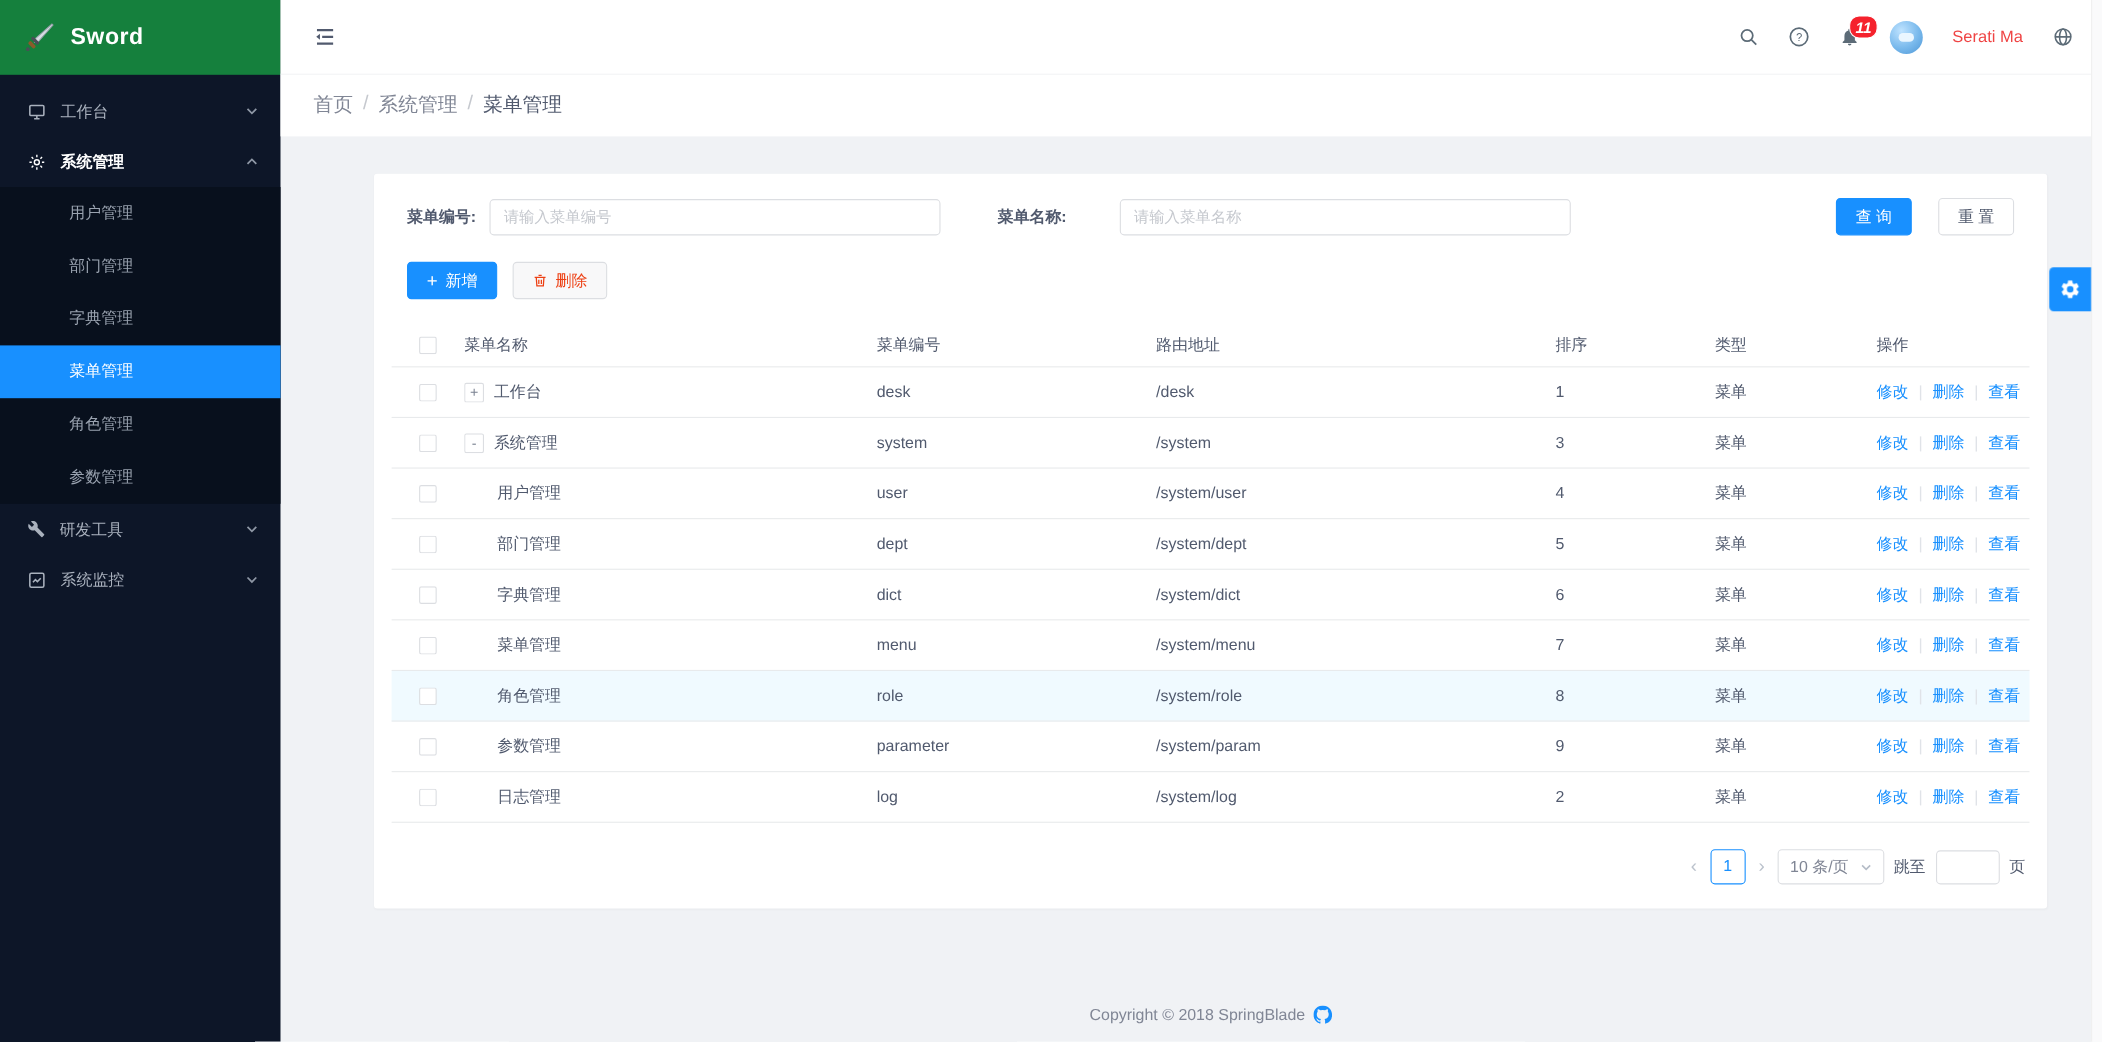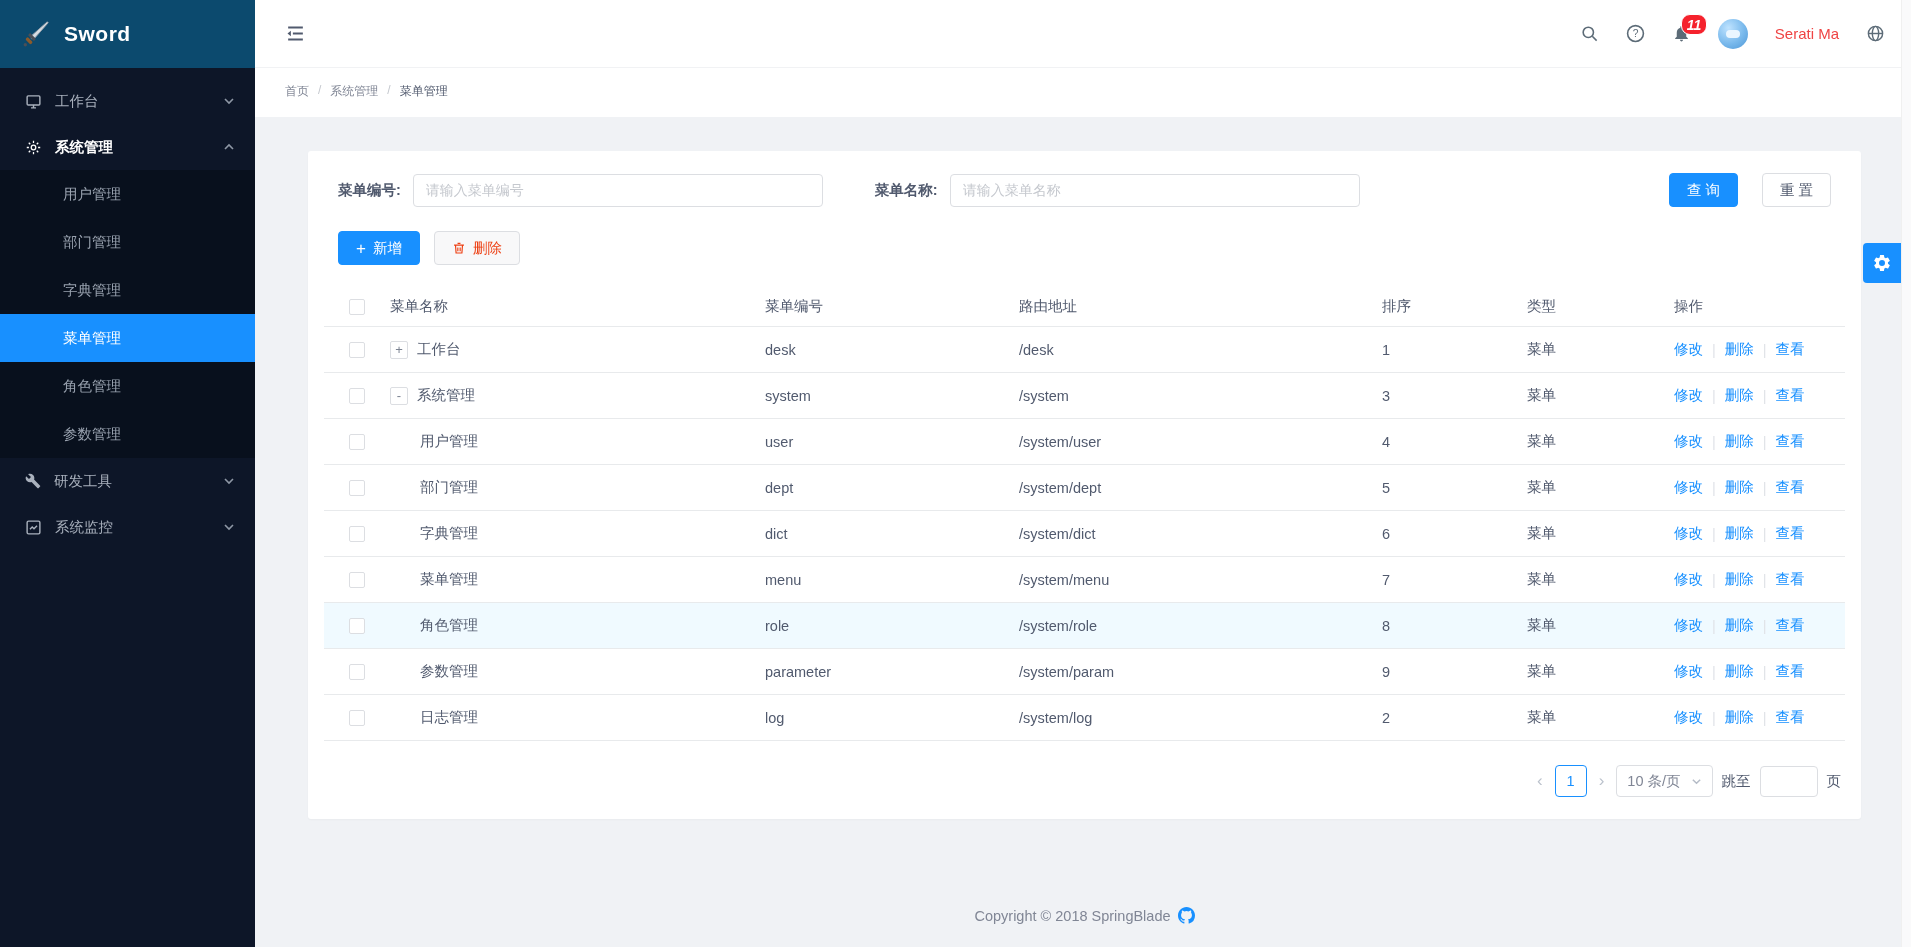--- a/index.html
+++ b/index.html
@@ -1,21 +1,21 @@
 <!DOCTYPE html>
 <html><head>
 <meta charset="utf-8">
 <style>
   * { margin:0; padding:0; box-sizing:border-box; }
   html,body { width:1911px; height:947px; overflow:hidden; }
   body { font-family:"Liberation Sans", sans-serif; background:#f0f2f5; display:flex; }
 
   
   .sidebar { width:255px; height:100%; background:#0d1628; flex-shrink:0; display:flex; flex-direction:column; }
-  .logo { height:68px; background:#0c4a6e; display:flex; align-items:center; padding-left:20px; gap:12px; cursor:pointer; }
+  .logo { height:68px; background:#15803d; display:flex; align-items:center; padding-left:20px; gap:12px; cursor:pointer; }
   .logo-ic { width:32px; height:32px; display:flex; align-items:center; justify-content:center; }
   .logo-text { color:#ffffff; font-size:21px; font-weight:bold; letter-spacing:.5px; }
   .menu { padding-top:10px; }
   .menu-item { height:46px; display:flex; align-items:center; padding:0 20px 0 25px; color:#a9b1bd; font-size:14.5px; cursor:pointer; gap:13px; }
   .menu-item .mi-icon { display:flex; align-items:center; color:#a9b1bd; }
   .menu-item.expanded, .menu-item.expanded .mi-icon { color:#ffffff; font-weight:bold; }
   .menu-item .chev { margin-left:auto; display:flex; align-items:center; color:#8e97a5; }
   .submenu { background:#08101d; }
   .submenu-item { height:48px; line-height:48px; padding-left:63px; color:#9aa3b0; font-size:14.5px; cursor:pointer; }
   .submenu-item.active { background:#1890ff; color:#ffffff; }
@@ -24,32 +24,32 @@
   .main { flex:1; display:flex; flex-direction:column; min-width:0; }
   .topbar { height:68px; background:#ffffff; display:flex; align-items:center; padding:0 26px 0 30px; border-bottom:1px solid #f1f2f4; }
   .fold { cursor:pointer; display:flex; }
   .topbar-right { margin-left:auto; display:flex; align-items:center; gap:27px; color:#5c6b77; }
   .tb-ic { display:flex; align-items:center; cursor:pointer; position:relative; }
   .badge { position:absolute; top:-10px; left:9px; background:#f5222d; color:#fff; font-size:14px; line-height:1; padding:3px 5px 2px; border-radius:9px; border:1px solid #fff; font-weight:bold; }
   .avatar { width:30px; height:30px; border-radius:50%; background:radial-gradient(circle at 35% 30%, #bfe3ff 0%, #79b9ec 55%, #4d96d6 100%); position:relative; cursor:pointer; flex-shrink:0; }
   .avatar::after { content:""; position:absolute; left:8px; top:11px; width:14px; height:8px; background:#eaf6ff; border-radius:4px; }
   .username { font-size:15px; color:#ef4444; cursor:pointer; }
 
-  .crumbbar { background:#ffffff; padding:15px 30px 17px; font-size:12px; display:flex; gap:9px; }
+  .crumbbar { background:#ffffff; padding:15px 30px 17px; font-size:18px; display:flex; gap:9px; }
   .bc-item { color:#808695; cursor:pointer; }
   .bc-item.last { color:#515a6e; }
   .bc-sep { color:#c5c8ce; }
 
-  .content { padding:34px 50px 0 53px; }
+  .content { padding:34px 50px 0 53px;margin-left:32px; }
   .card { background:#ffffff; border-radius:3px; padding:22px 16px 20px; min-height:668px; box-shadow:0 1px 2px rgba(0,0,0,.03); }
 
   
   .filter { display:flex; align-items:center; padding:0 14px 0 14px; }
   .f-group { display:flex; align-items:center; }
-  .f-group + .f-group { margin-left:52px; }
+  .f-group + .f-group { margin-left:52px;gap:36px; }
   .f-label { font-size:14.5px; color:#515a6e; font-weight:bold; margin-right:12px; white-space:nowrap; }
   .f-input { width:410px; height:33px; border:1px solid #dcdee2; border-radius:4px; padding:0 12px; font-size:14px; color:#515a6e; outline:none; font-family:inherit; }
   .f-input::placeholder { color:#c5c8ce; }
   .f-btns { margin-left:auto; display:flex; gap:24px; }
 
   .btn { height:34px; padding:0 17px; border-radius:4px; border:1px solid #dcdee2; background:#ffffff; font-size:14.5px; color:#515a6e; cursor:pointer; display:inline-flex; align-items:center; gap:7px; font-family:inherit; }
   .btn.primary { background:#1890ff; border-color:#1890ff; color:#ffffff; }
   .btn.danger-ghost { color:#ed4014; background:#f8f8f9; }
   .btn.danger-ghost .tr-ic { display:flex; }
 

